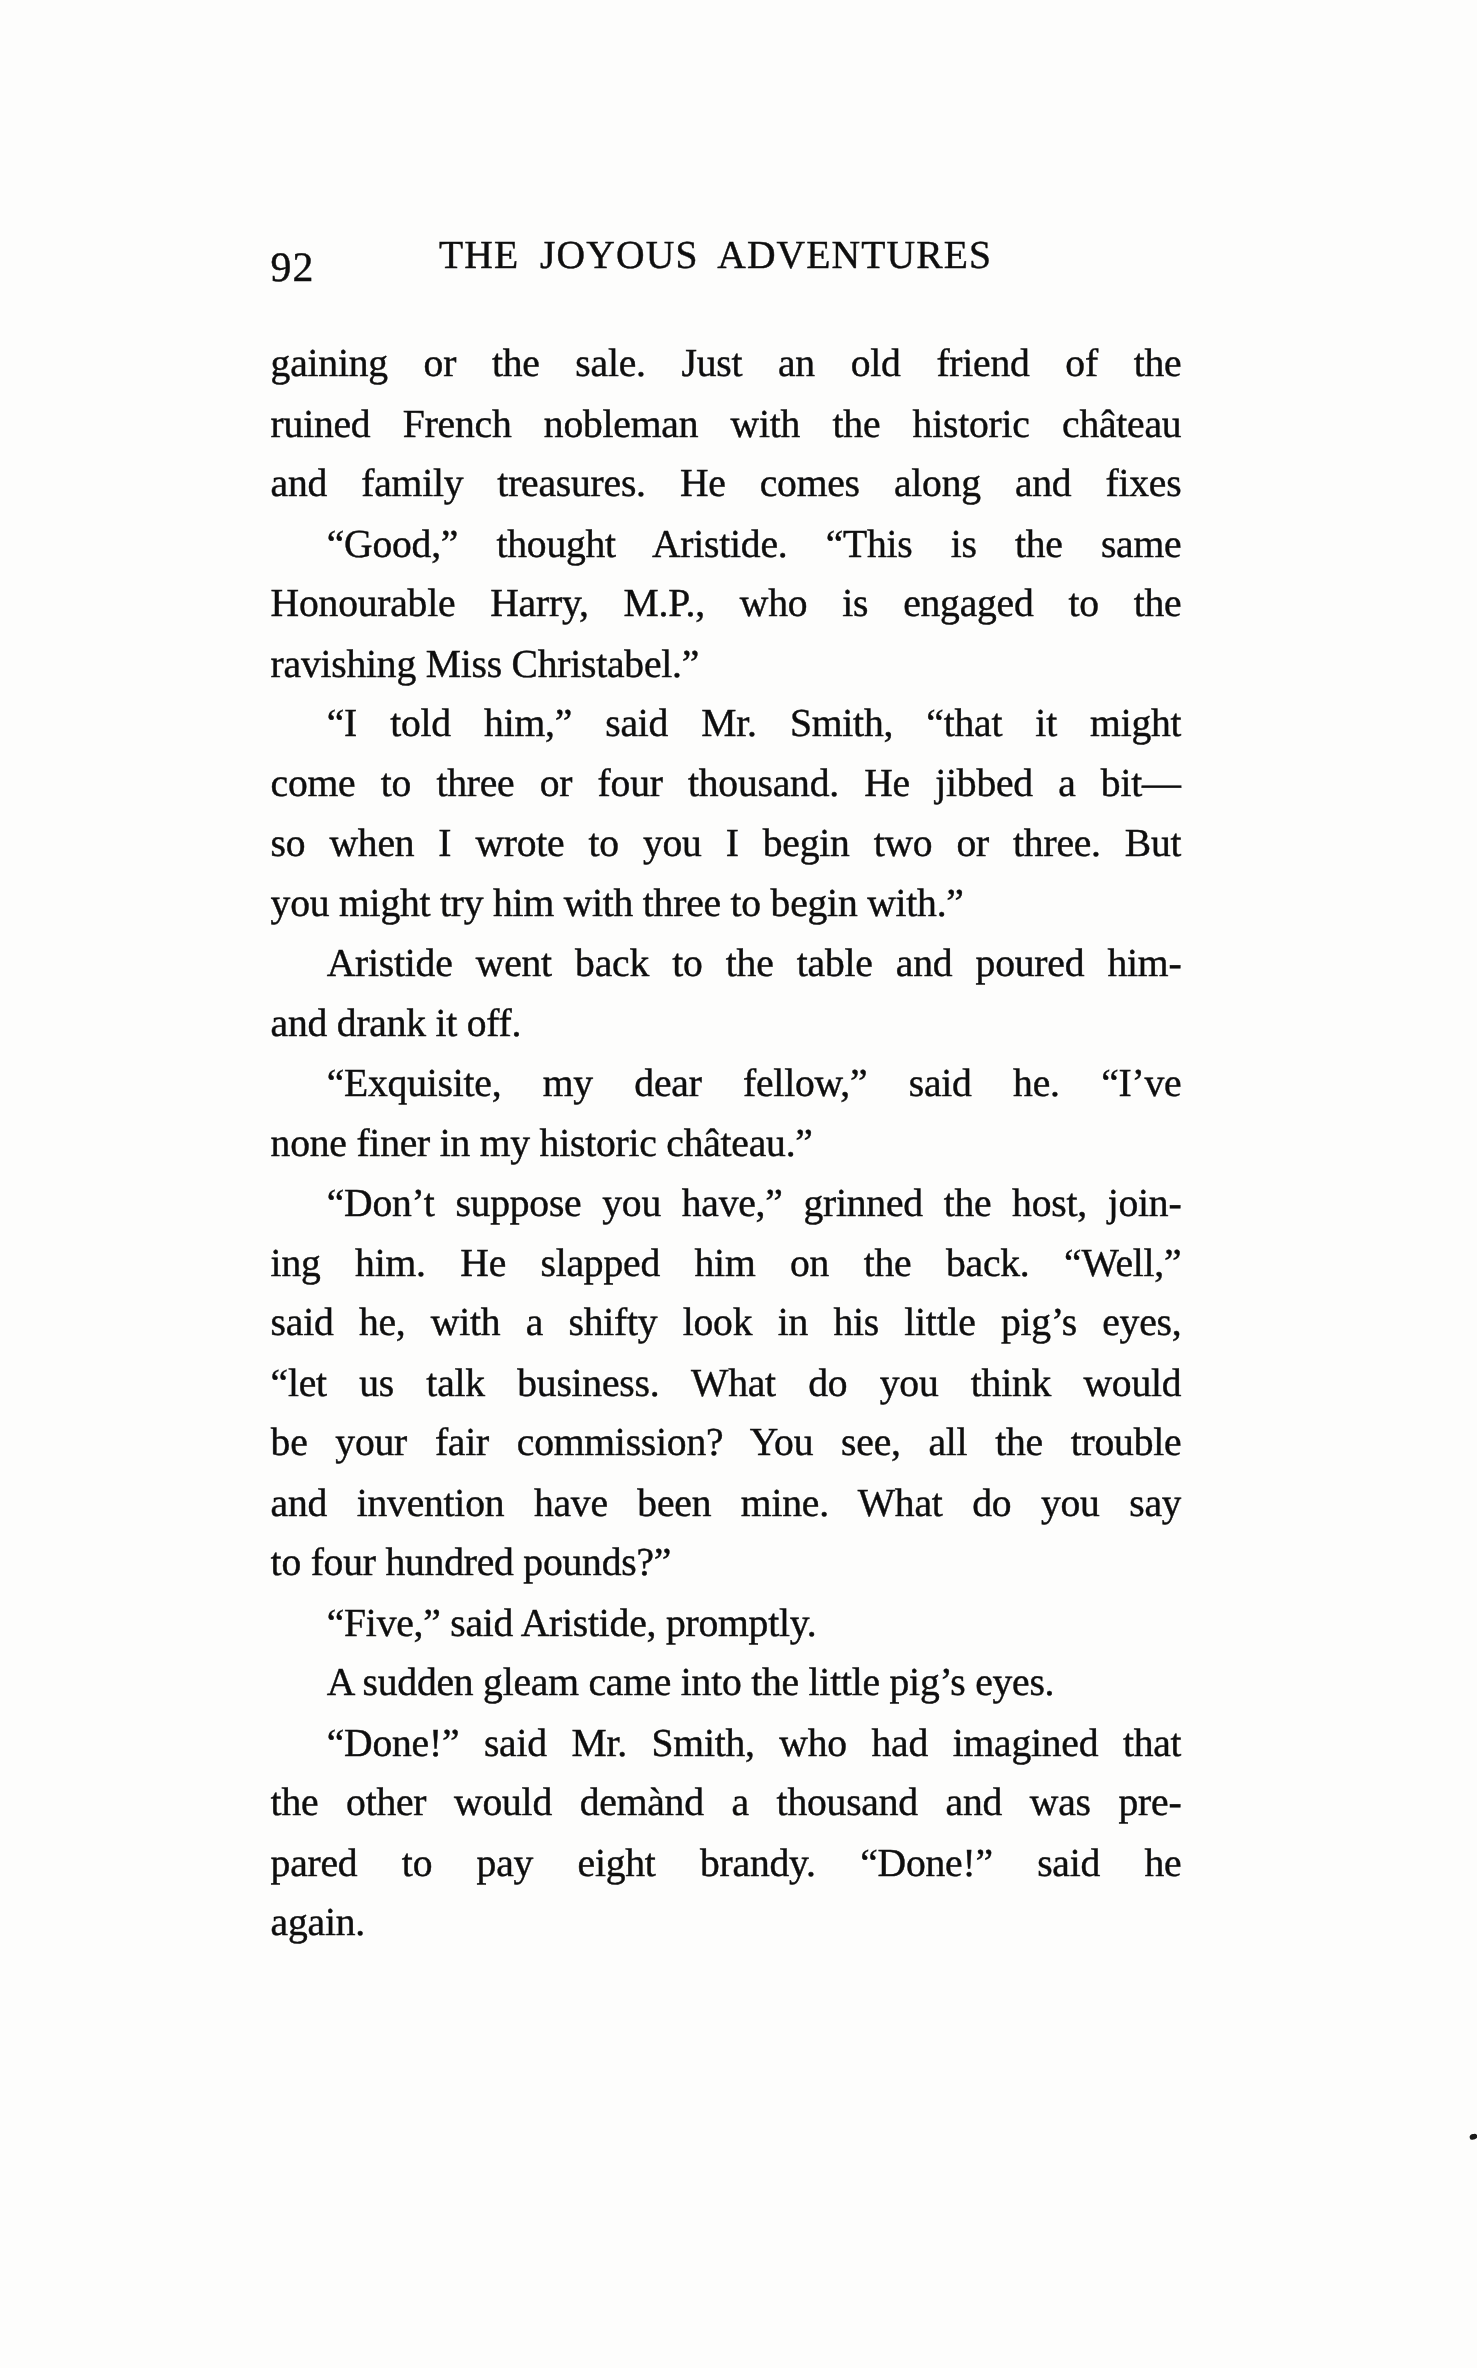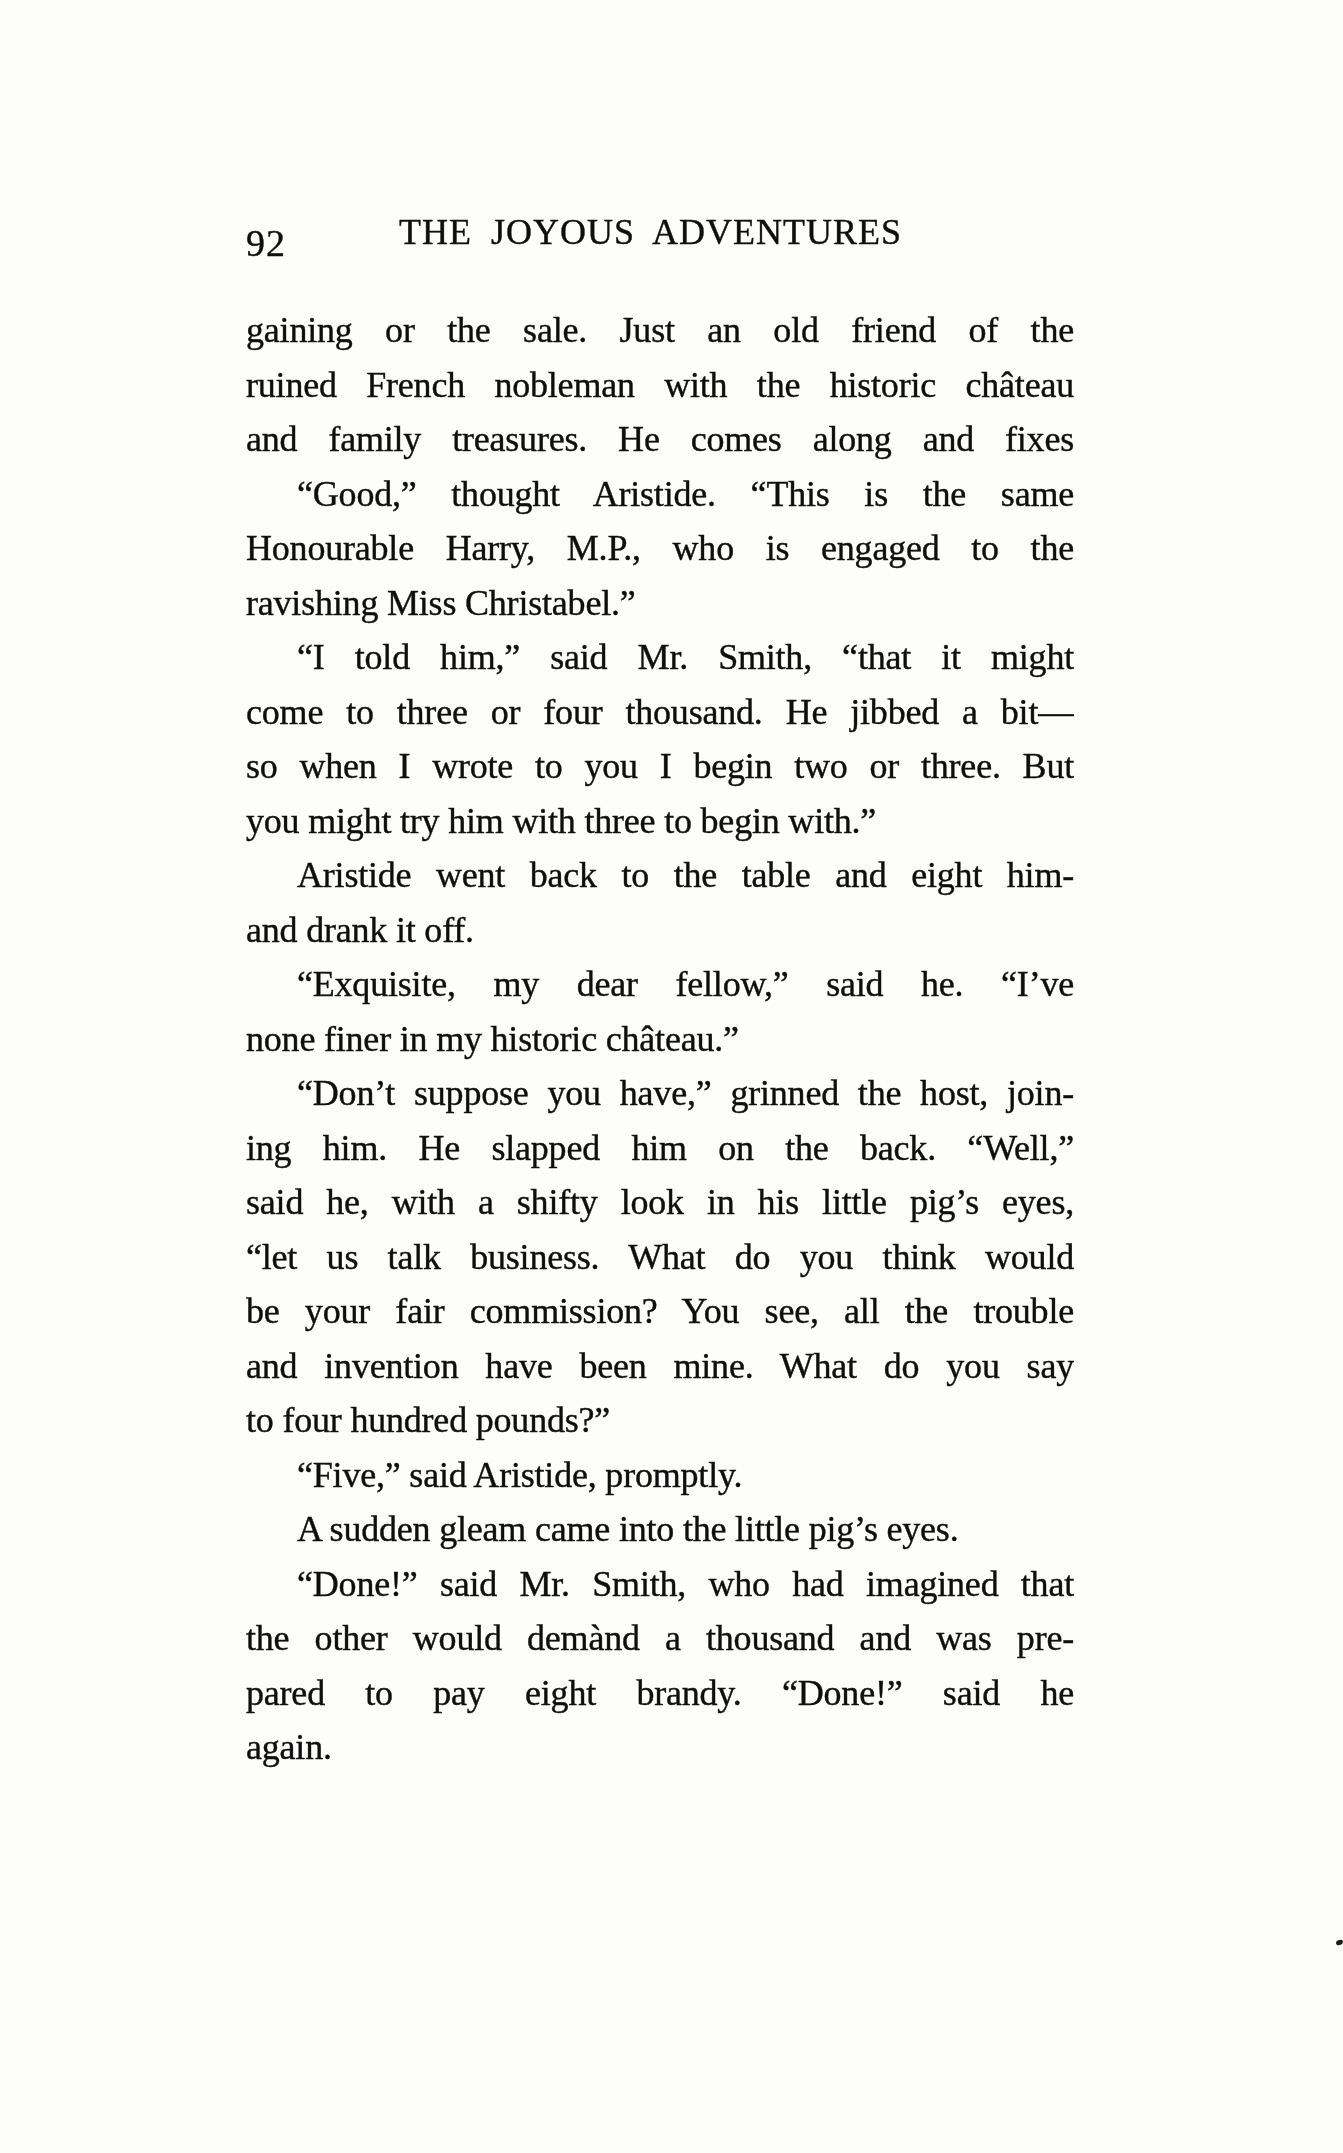--- a/index.html
+++ b/index.html
@@ -93,21 +93,21 @@
       <div class="line">gaining or the sale.  Just an old friend of the</div>
       <div class="line">ruined French nobleman with the historic château</div>
       <div class="line">and family treasures.  He comes along and fixes</div>
       <div class="line indent">“Good,” thought Aristide.  “This is the same</div>
       <div class="line">Honourable Harry, M.P., who is engaged to the</div>
       <div class="line end">ravishing Miss Christabel.”</div>
       <div class="line indent">“I told him,” said Mr. Smith, “that it might</div>
       <div class="line">come to three or four thousand.  He jibbed a bit—</div>
       <div class="line">so when I wrote to you I begin two or three.  But</div>
       <div class="line end">you might try him with three to begin with.”</div>
-      <div class="line indent">Aristide went back to the table and eight him-</div>
+      <div class="line indent">Aristide went back to the table and poured him-</div>
       <div class="line end">and drank it off.</div>
       <div class="line indent">“Exquisite, my dear fellow,” said he.  “I’ve</div>
       <div class="line end">none finer in my historic château.”</div>
       <div class="line indent">“Don’t suppose you have,” grinned the host, join-</div>
       <div class="line">ing him.  He slapped him on the back.  “Well,”</div>
       <div class="line">said he, with a shifty look in his little pig’s eyes,</div>
       <div class="line">“let us talk business.  What do you think would</div>
       <div class="line">be your fair commission?  You see, all the trouble</div>
       <div class="line">and invention have been mine.  What do you say</div>
       <div class="line end">to four hundred pounds?”</div>

